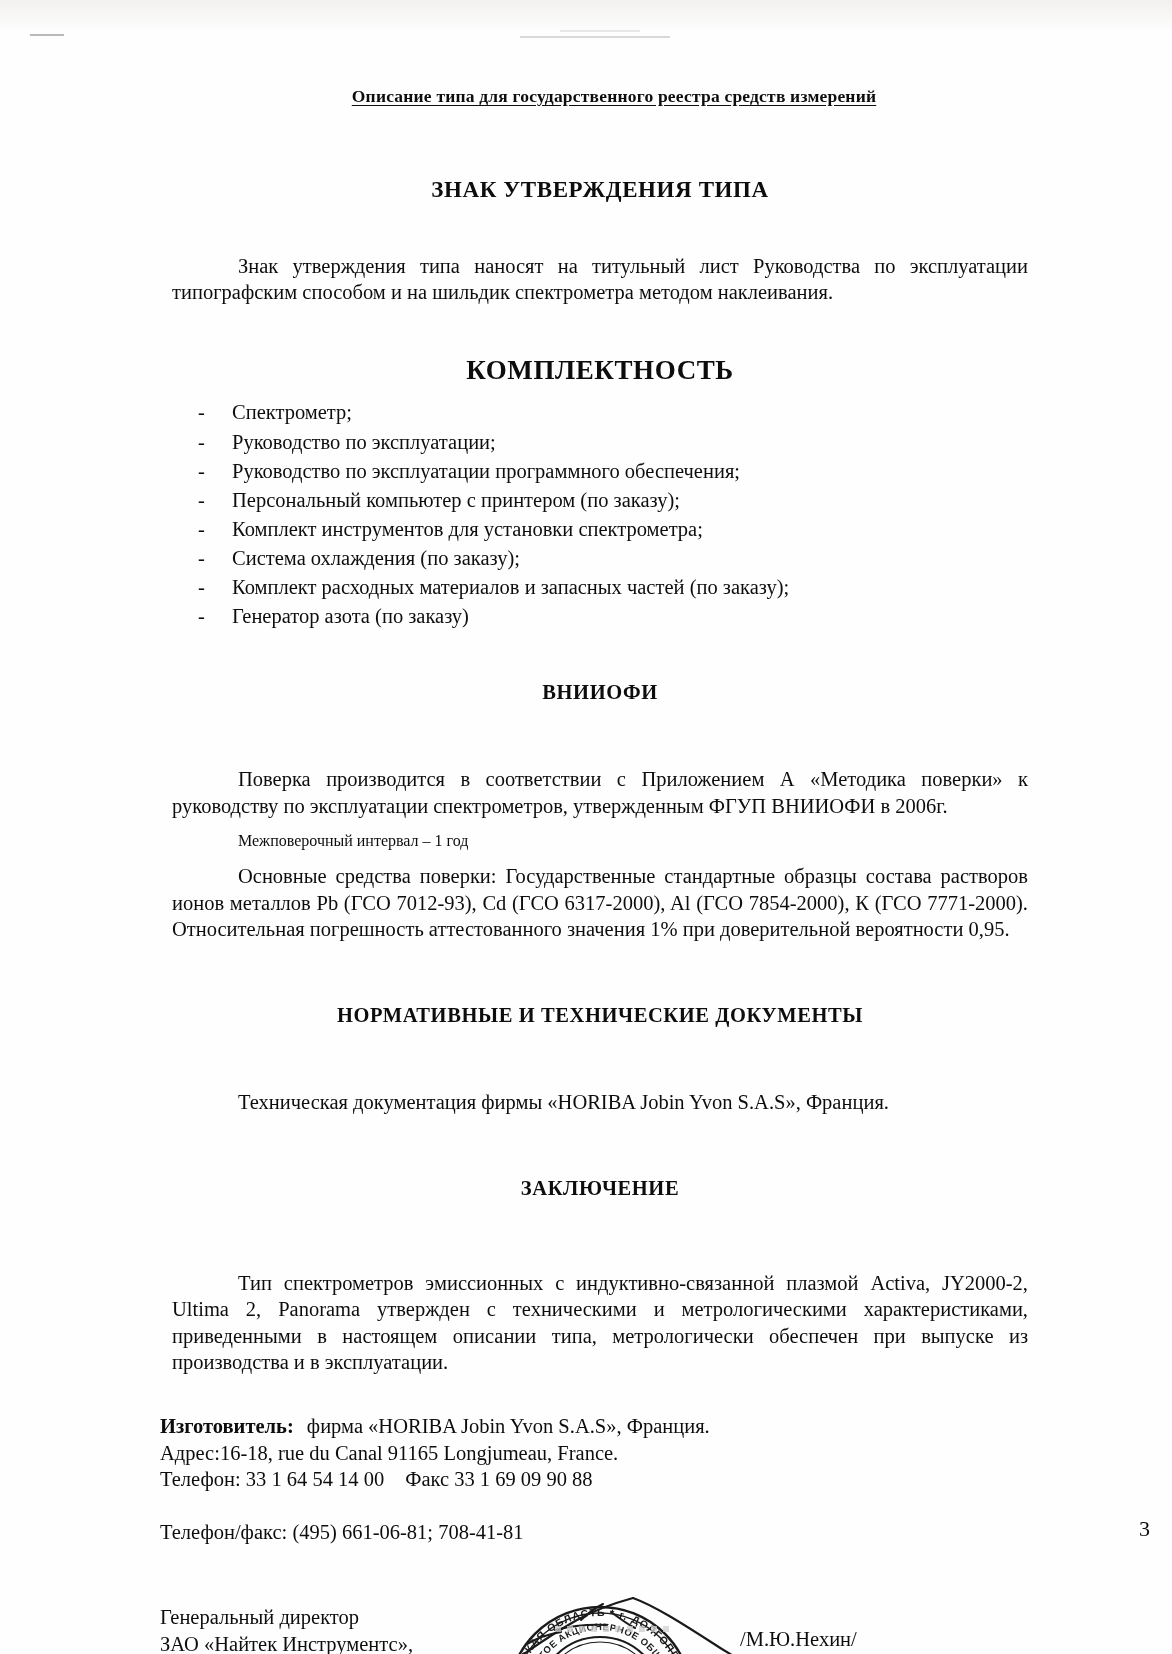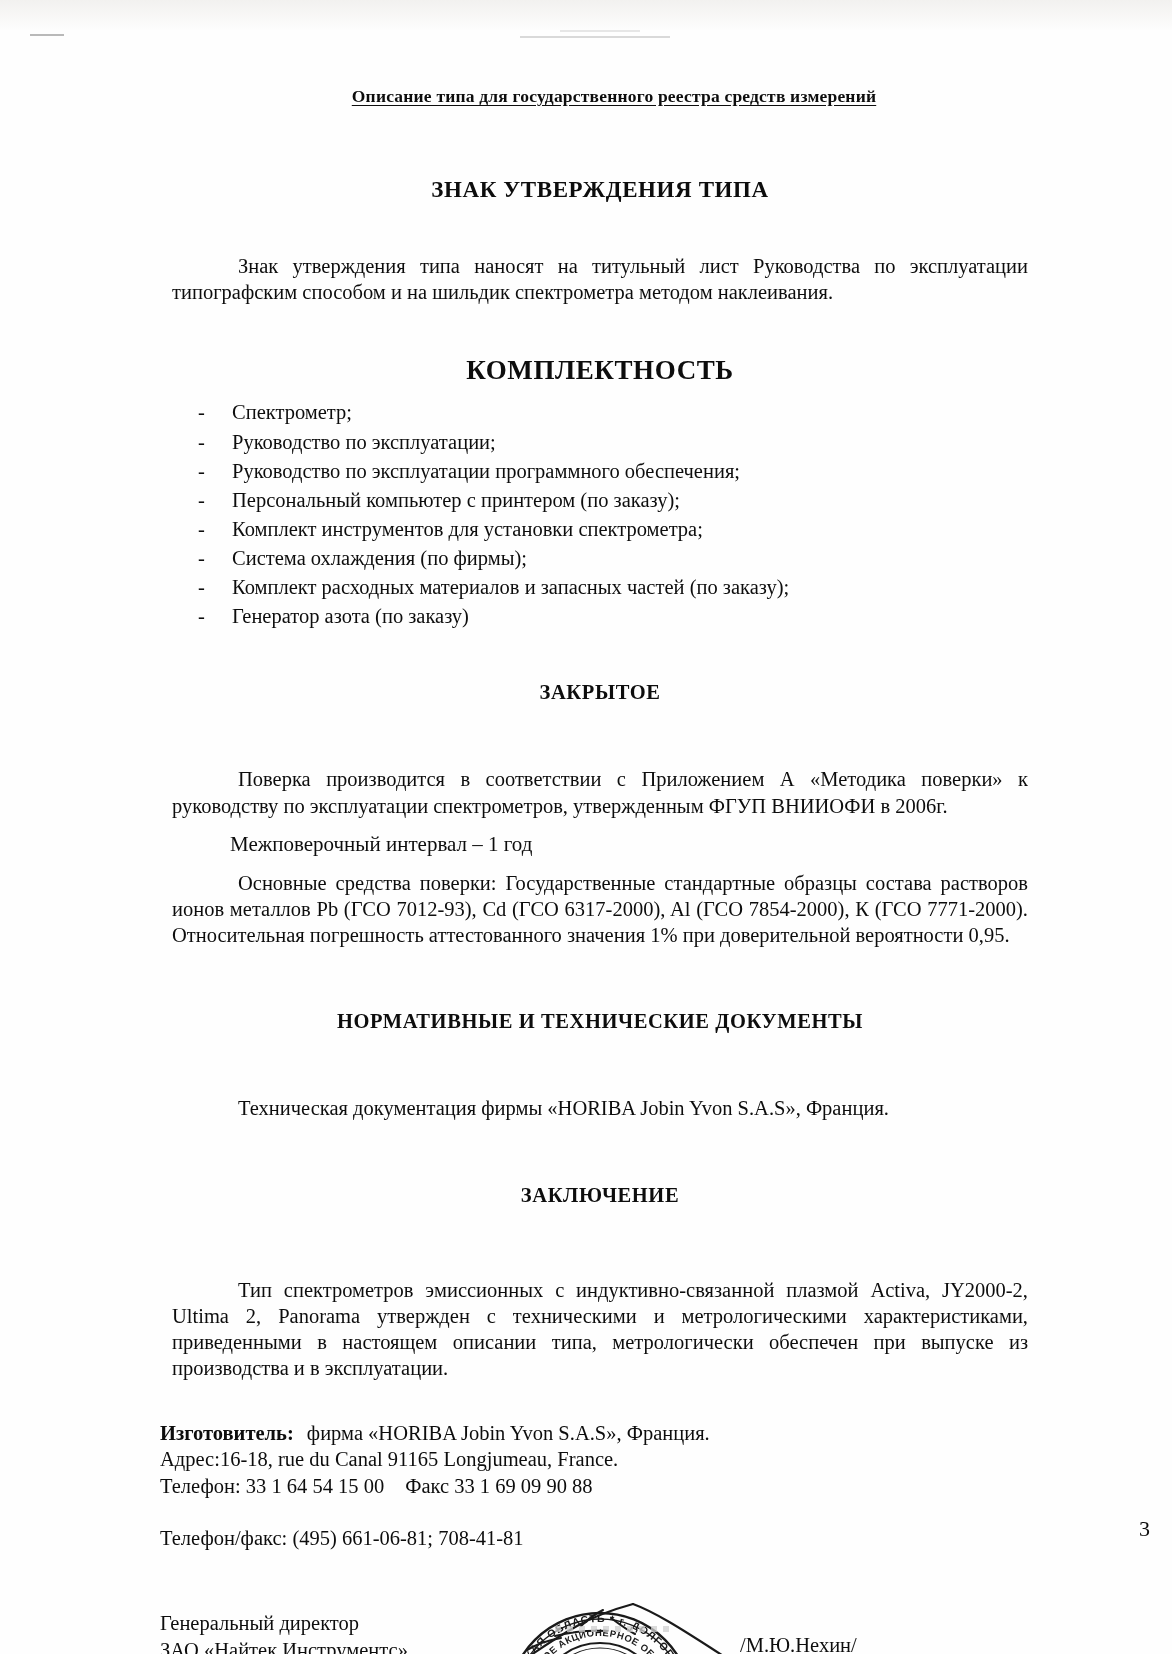--- a/index.html
+++ b/index.html
@@ -81,24 +81,24 @@
     line-height: 1.42;
     padding-left: 72px;
     position: relative;
   }
   ul.kit-list li .dash {
     position: absolute;
     left: 38px;
     top: 0;
   }
   .verif-line {
-    font-size: 21px;
+    font-size: 16px;
     line-height: 1.28;
     text-indent: 66px;
-    margin: 4px;
+    margin: 12px;
   }
   .contact-line {
     font-size: 20.5px;
     line-height: 1.30;
     margin: 0;
   }
   .contact-line b { font-weight: bold; }
 
   
   .sign-area {
@@ -176,28 +176,28 @@
     <div class="block-gap-md"></div>
 
     <h2 class="section-title large">КОМПЛЕКТНОСТЬ</h2>
 
     <ul class="kit-list">
       <li><span class="dash">-</span><span>Спектрометр;</span></li>
       <li><span class="dash">-</span><span>Руководство по эксплуатации;</span></li>
       <li><span class="dash">-</span><span>Руководство по эксплуатации программного обеспечения;</span></li>
       <li><span class="dash">-</span><span>Персональный компьютер с принтером (по заказу);</span></li>
       <li><span class="dash">-</span><span>Комплект инструментов для установки спектрометра;</span></li>
-      <li><span class="dash">-</span><span>Система охлаждения (по фирмы);</span></li>
+      <li><span class="dash">-</span><span>Система охлаждения (по заказу);</span></li>
       <li><span class="dash">-</span><span>Комплект расходных материалов и запасных частей (по заказу);</span></li>
       <li><span class="dash">-</span><span>Генератор азота (по заказу)</span></li>
     </ul>
 
     <div class="block-gap-lg"></div>
 
-    <h2 class="section-title small">ЗАКРЫТОЕ</h2>
+    <h2 class="section-title small">ВНИИОФИ</h2>
 
     <div class="block-gap-lg"></div>
 
     <p class="para">Поверка производится в соответствии с Приложением А  «Методика поверки» к руководству по эксплуатации спектрометров, утвержденным ФГУП ВНИИОФИ в 2006г.</p>
     <p class="verif-line">Межповерочный интервал – 1 год</p>
     <p class="para">Основные средства поверки: Государственные стандартные образцы состава растворов ионов металлов Pb (ГСО 7012-93), Cd (ГСО 6317-2000), Al (ГСО 7854-2000), К (ГСО 7771-2000). Относительная погрешность аттестованного значения 1% при доверительной вероятности 0,95.</p>
 
     <div class="block-gap-lg"></div>
 
     <h2 class="section-title small">НОРМАТИВНЫЕ И ТЕХНИЧЕСКИЕ ДОКУМЕНТЫ</h2>
@@ -219,21 +219,21 @@
 
     <p class="contact-line">
       <b>Изготовитель:</b>
       <span style="display:inline-block;width:8px;"></span><span>фирма  «HORIBA Jobin Yvon S.A.S», Франция.</span>
     </p>
     <p class="contact-line">
       <span>Адрес:</span><span>16-18, rue du Canal 91165 Longjumeau, France.</span>
     </p>
     <p class="contact-line">
       <span>Телефон:</span>
-      <span>33 1 64 54 15 00</span>
+      <span>33 1 64 54 14 00</span>
       <span style="display:inline-block;width:16px;"></span><span>Факс</span>
       <span>33 1 69 09 90 88</span>
     </p>
 
     <div class="block-gap-md"></div>
 
     <p class="contact-line">
       <span>Телефон/факс:</span>
       <span>(495) 661-06-81; 708-41-81</span>
     </p>

